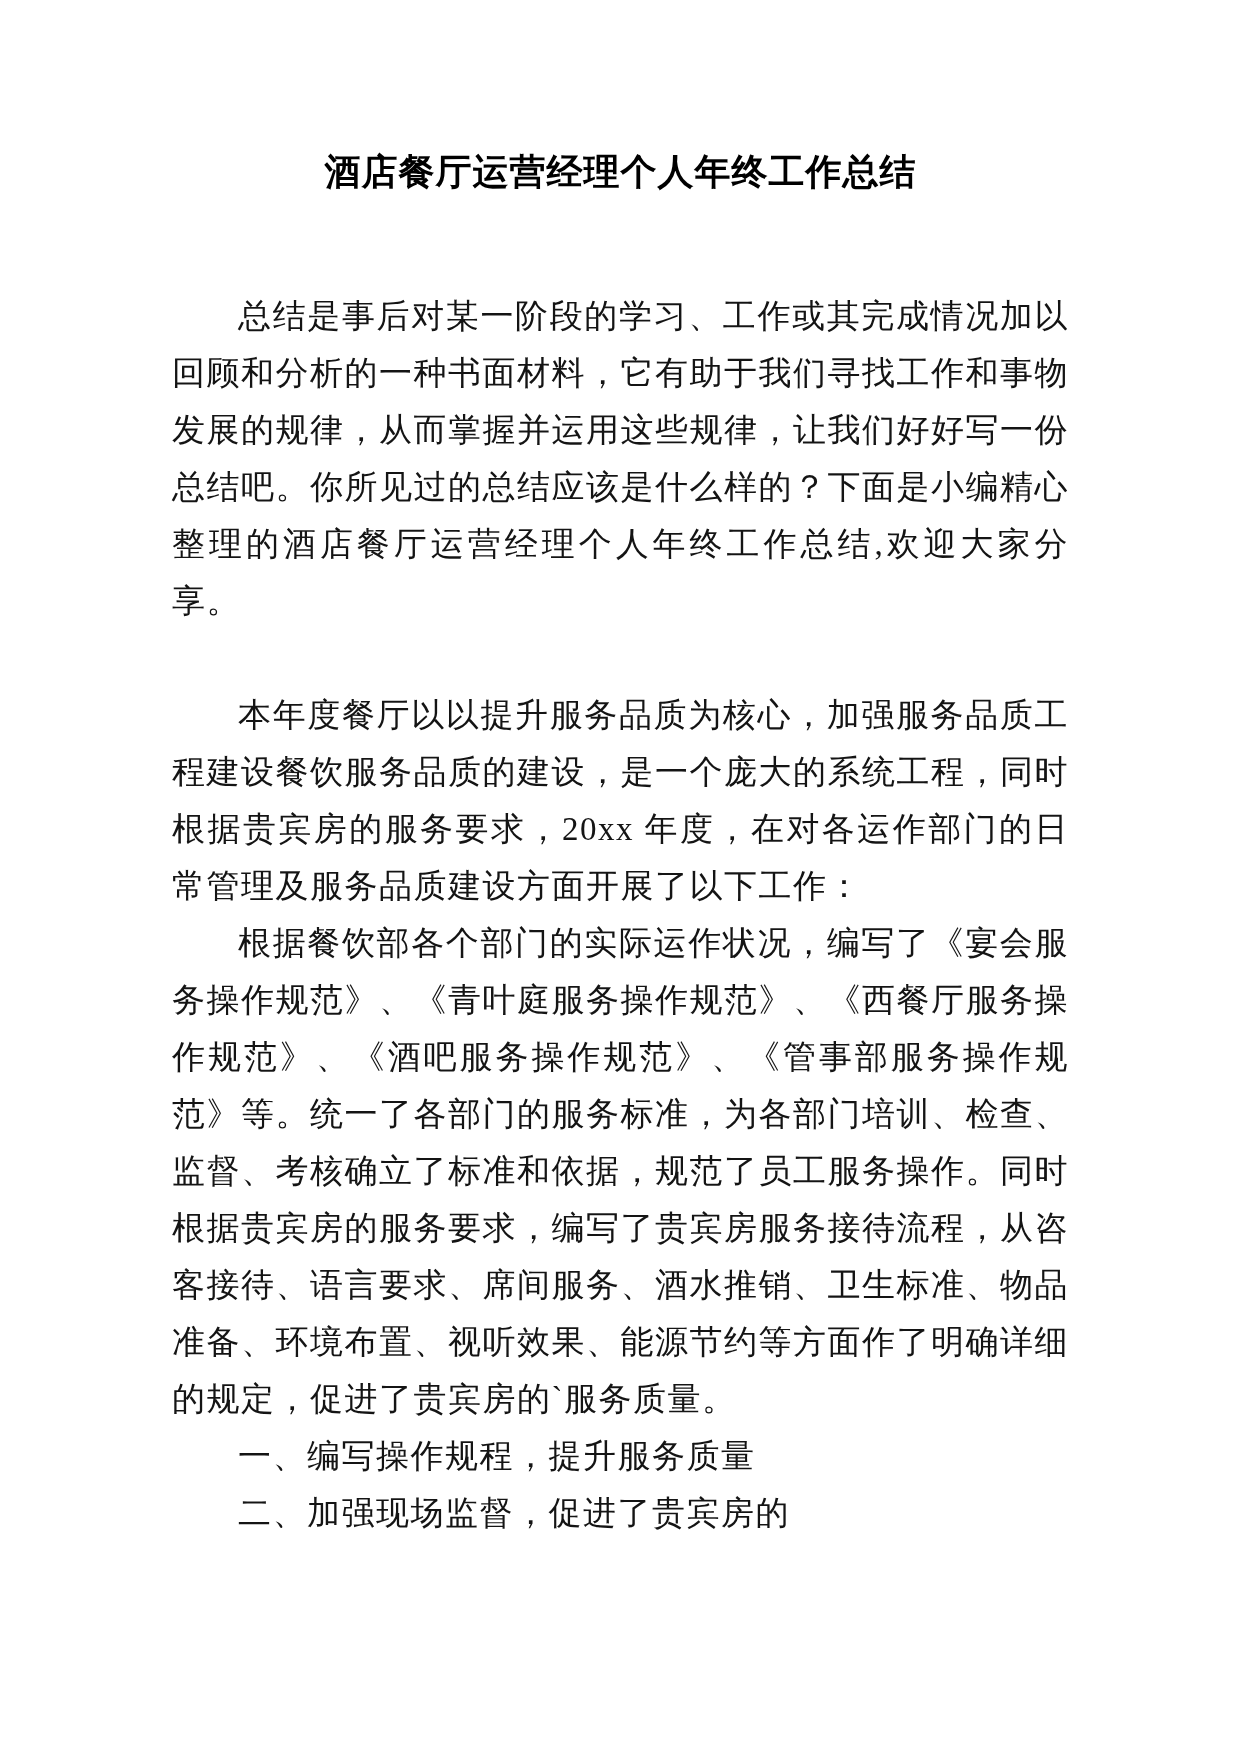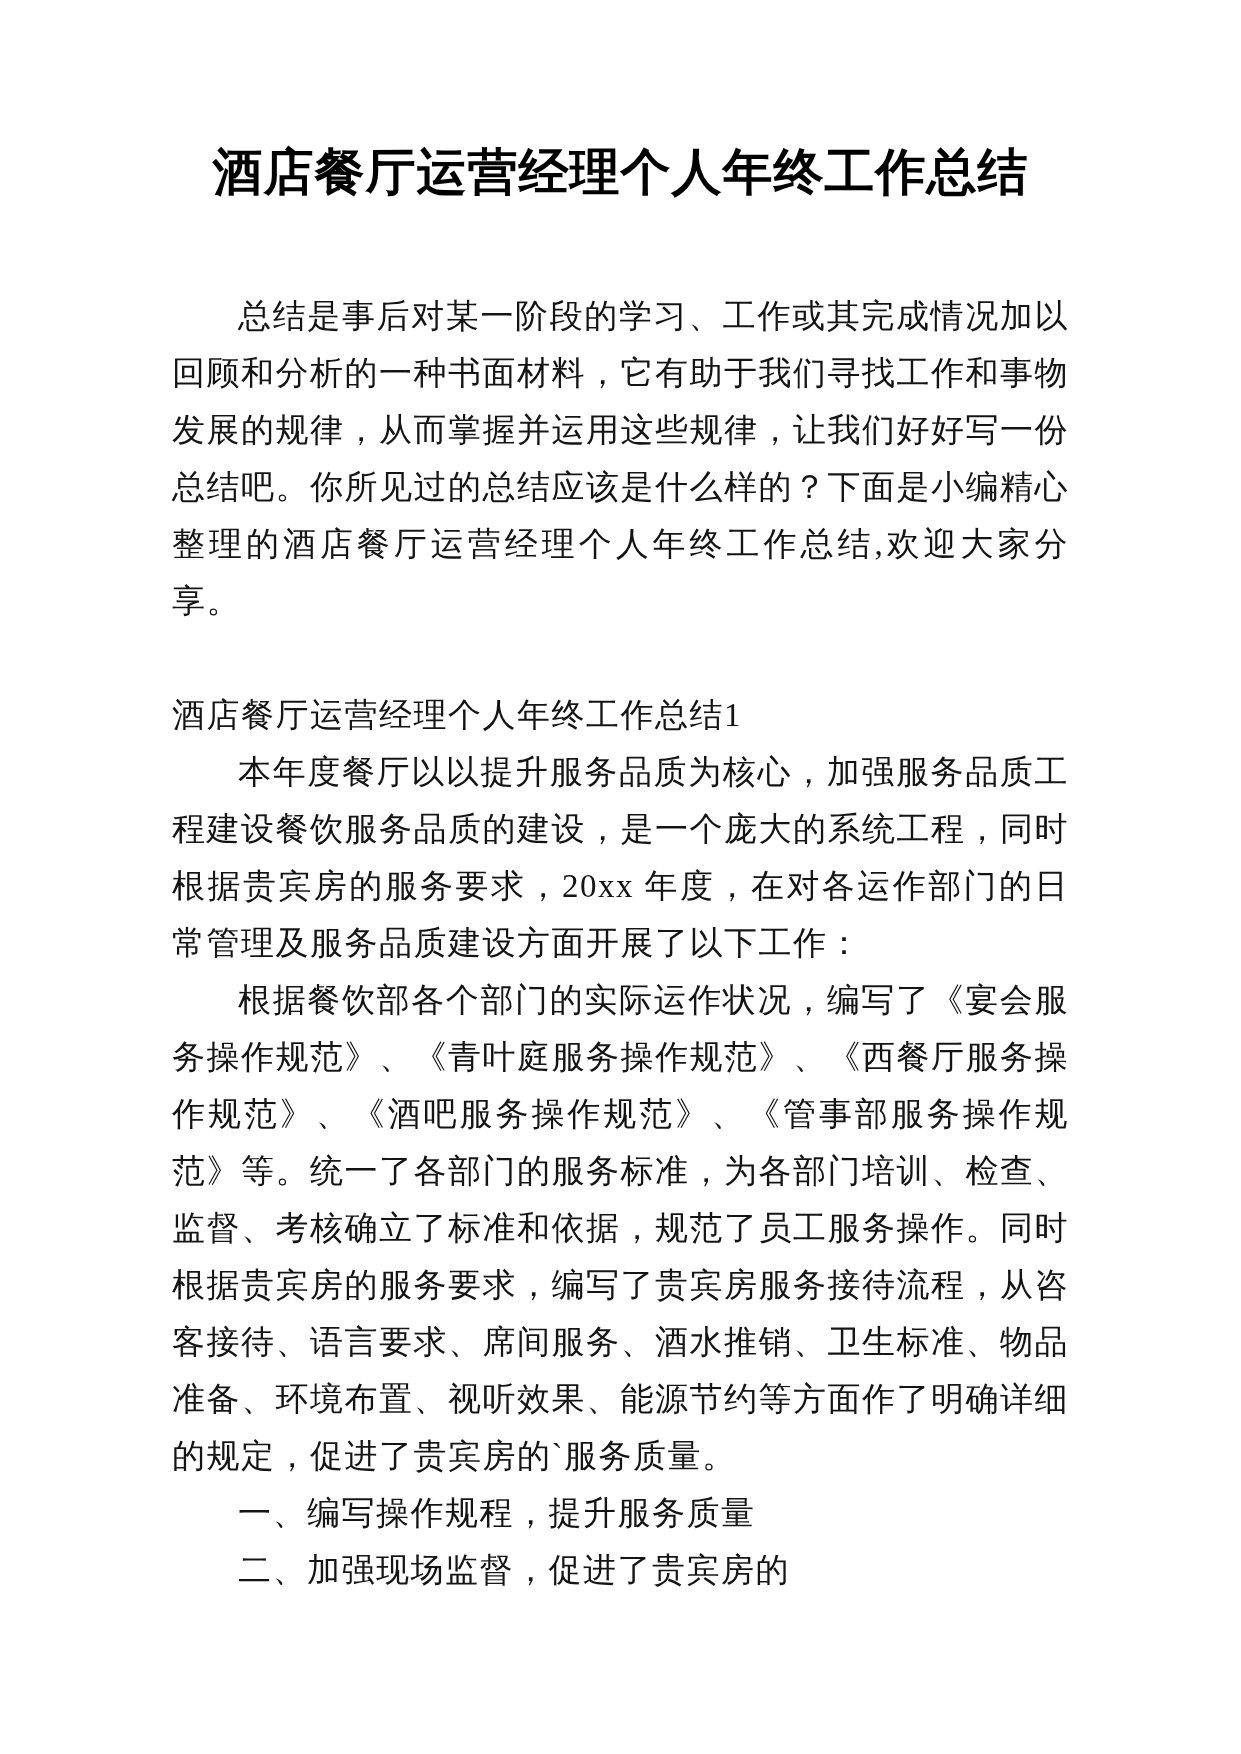--- a/index.html
+++ b/index.html
@@ -17,21 +17,21 @@
     color: #0a0a0a;
   }
   .content {
     position: absolute;
     left: 172px;
     top: 140px;
     width: 897px;
   }
   .doc-title {
     margin: 0 0 84px 0;
-    font-size: 50px;
+    font-size: 36px;
     line-height: 64px;
     font-weight: bold;
     text-align: center;
     letter-spacing: 1px;
     color: #000000;
   }
   .para {
     margin: 0;
     font-size: 33px;
     line-height: 57px;
@@ -48,20 +48,19 @@
   }
 </style>
 </head>
 <body>
 
 <div class="page">
   <div class="content">
     <h1 class="doc-title">酒店餐厅运营经理个人年终工作总结</h1>
     <div class="doc-body">
         <p class="para indent gap-after">总结是事后对某一阶段的学习、工作或其完成情况加以回顾和分析的一种书面材料，它有助于我们寻找工作和事物发展的规律，从而掌握并运用这些规律，让我们好好写一份总结吧。你所见过的总结应该是什么样的？下面是小编精心整理的酒店餐厅运营经理个人年终工作总结,欢迎大家分享。</p>
-        <p class="para">酒店餐厅运营经理个人年终工作总结1</p>
         <p class="para indent">本年度餐厅以以提升服务品质为核心，加强服务品质工程建设餐饮服务品质的建设，是一个庞大的系统工程，同时根据贵宾房的服务要求，20xx 年度，在对各运作部门的日常管理及服务品质建设方面开展了以下工作：</p>
         <p class="para indent">根据餐饮部各个部门的实际运作状况，编写了《宴会服务操作规范》、《青叶庭服务操作规范》、《西餐厅服务操作规范》、《酒吧服务操作规范》、《管事部服务操作规范》等。统一了各部门的服务标准，为各部门培训、检查、监督、考核确立了标准和依据，规范了员工服务操作。同时根据贵宾房的服务要求，编写了贵宾房服务接待流程，从咨客接待、语言要求、席间服务、酒水推销、卫生标准、物品准备、环境布置、视听效果、能源节约等方面作了明确详细的规定，促进了贵宾房的`服务质量。</p>
         <p class="para indent">一、编写操作规程，提升服务质量</p>
         <p class="para indent">二、加强现场监督，促进了贵宾房的</p>
       </div>
   </div>
 </div>
 
 </body></html>

